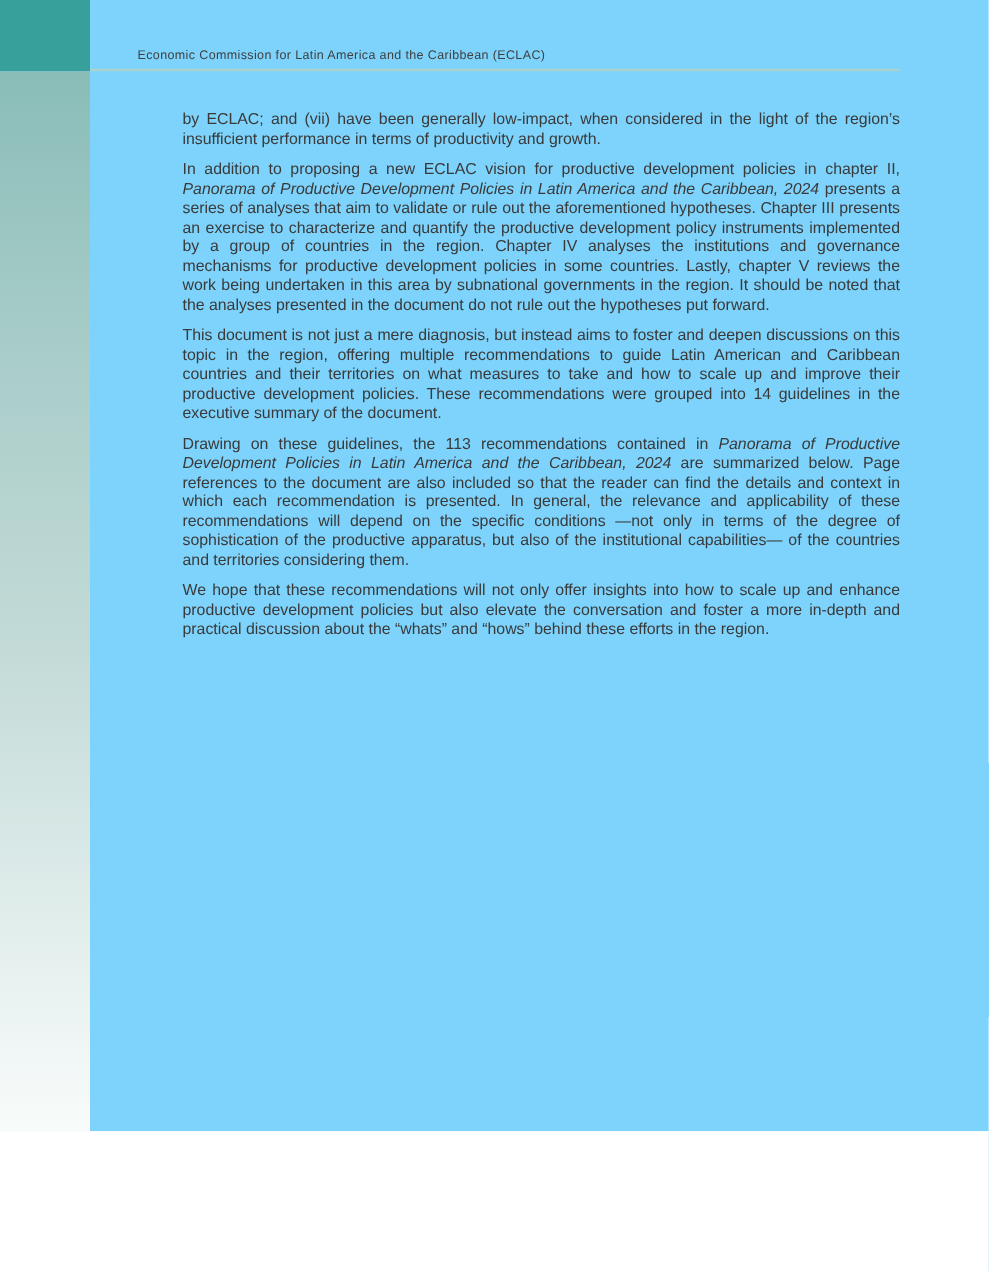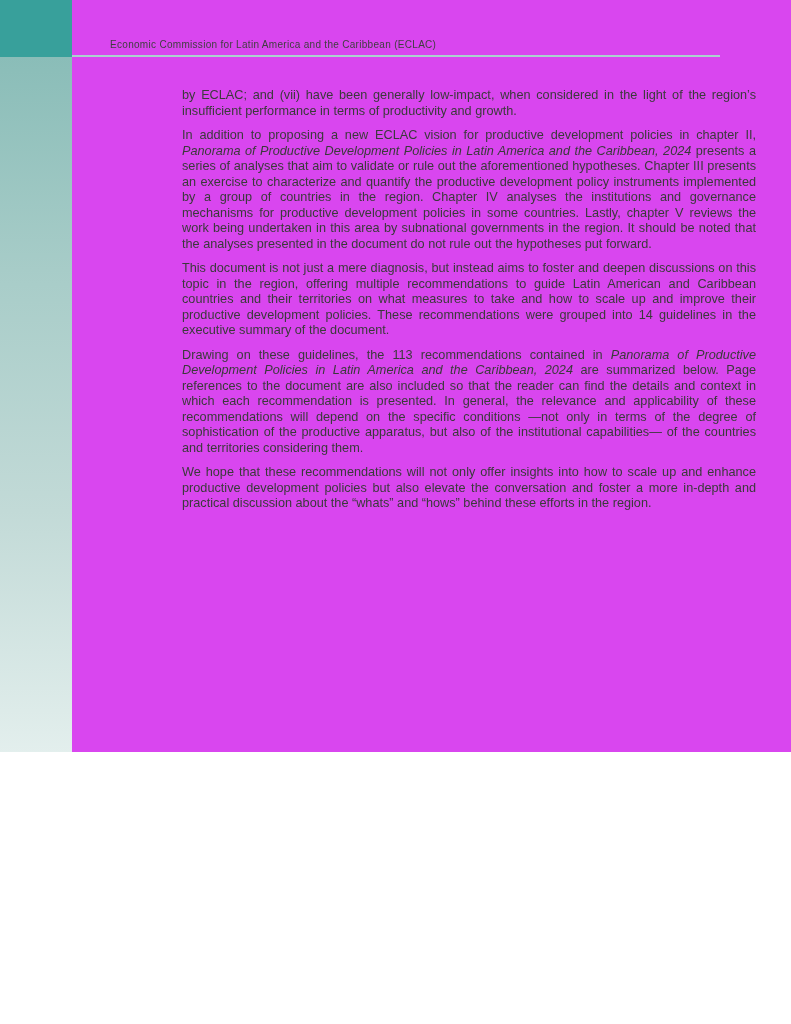--- a/index.html
+++ b/index.html
@@ -3,22 +3,22 @@
 <meta charset="utf-8">
 <style>
   html, body {
     margin: 0;
     padding: 0;
     background: #ffffff;
   }
   .page {
     position: relative;
     width: 791px;
-    height: 752px;
-    background: #d946ef;
+    height: 905px;
+    background: #7dd3fc;
     overflow: hidden;
     font-family: "Liberation Sans", "DejaVu Sans", sans-serif;
   }
   .corner-block {
     position: absolute;
     left: 0;
     top: 0;
     width: 72px;
     height: 57px;
     background: #38a09b;
@@ -90,21 +90,21 @@
   }
 </style>
 </head>
 <body>
 
 <div class="page">
   <div class="corner-block" style="background: rgb(56, 160, 155);"></div>
   <div class="sidebar"></div>
   <div class="running-head">Economic Commission for Latin America and the Caribbean (ECLAC)</div>
   <div class="header-rule" style="background: rgb(169, 210, 206);"></div>
-  <div class="content" style="color: rgb(58, 58, 58); margin-left: 36px;">
+  <div class="content" style="color: rgb(58, 58, 58);">
       <p class="para"><span>by ECLAC; and (vii) have been generally low-impact, when considered in the light of the region’s insufficient performance in terms of productivity and growth.</span></p>
       <p class="para"><span>In addition to proposing a new ECLAC vision for productive development policies in chapter II, </span><em>Panorama of Productive Development Policies in Latin America and the Caribbean, 2024</em><span> presents a series of analyses that aim to validate or rule out the aforementioned hypotheses. Chapter III presents an exercise to characterize and quantify the productive development policy instruments implemented by a group of countries in the region. Chapter IV analyses the institutions and governance mechanisms for productive development policies in some countries. Lastly, chapter V reviews the work being undertaken in this area by subnational governments in the region. It should be noted that the analyses presented in the document do not rule out the hypotheses put forward.</span></p>
       <p class="para"><span>This document is not just a mere diagnosis, but instead aims to foster and deepen discussions on this topic in the region, offering multiple recommendations to guide Latin American and Caribbean countries and their territories on what measures to take and how to scale up and improve their productive development policies. These recommendations were grouped into 14 guidelines in the executive summary of the document.</span></p>
       <p class="para"><span>Drawing on these guidelines, the 113 recommendations contained in </span><em>Panorama of Productive Development Policies in Latin America and the Caribbean, 2024</em><span> are summarized below. Page references to the document are also included so that the reader can find the details and context in which each recommendation is presented. In general, the relevance and applicability of these recommendations will depend on the specific conditions —not only in terms of the degree of sophistication of the productive apparatus, but also of the institutional capabilities— of the countries and territories considering them.</span></p>
       <p class="para"><span>We hope that these recommendations will not only offer insights into how to scale up and enhance productive development policies but also elevate the conversation and foster a more in-depth and practical discussion about the “whats” and “hows” behind these efforts in the region.</span></p>
     </div>
   <div class="page-badge" style="background: rgb(91, 130, 196);">
     <span>2</span>
   </div>
 </div>

